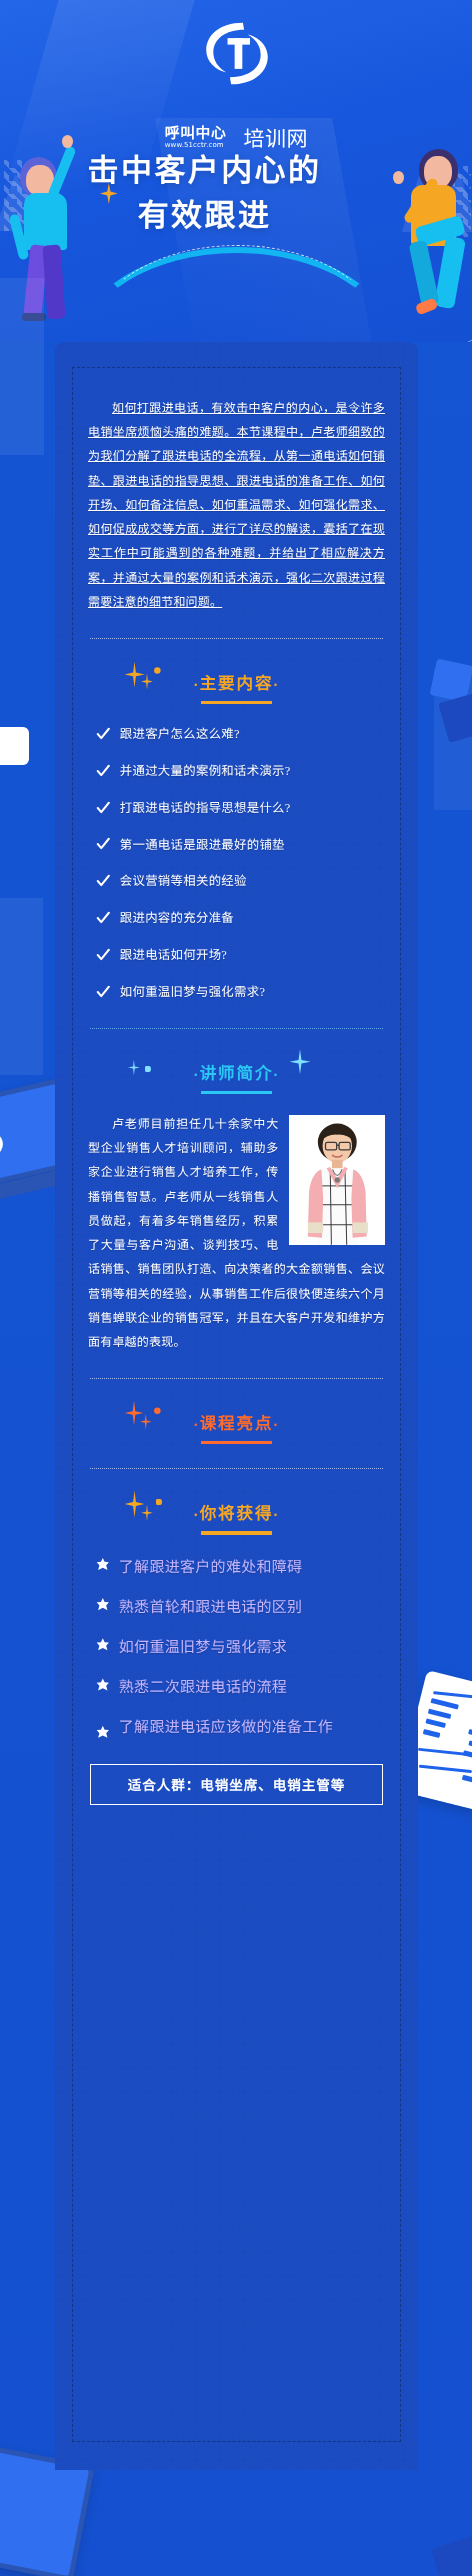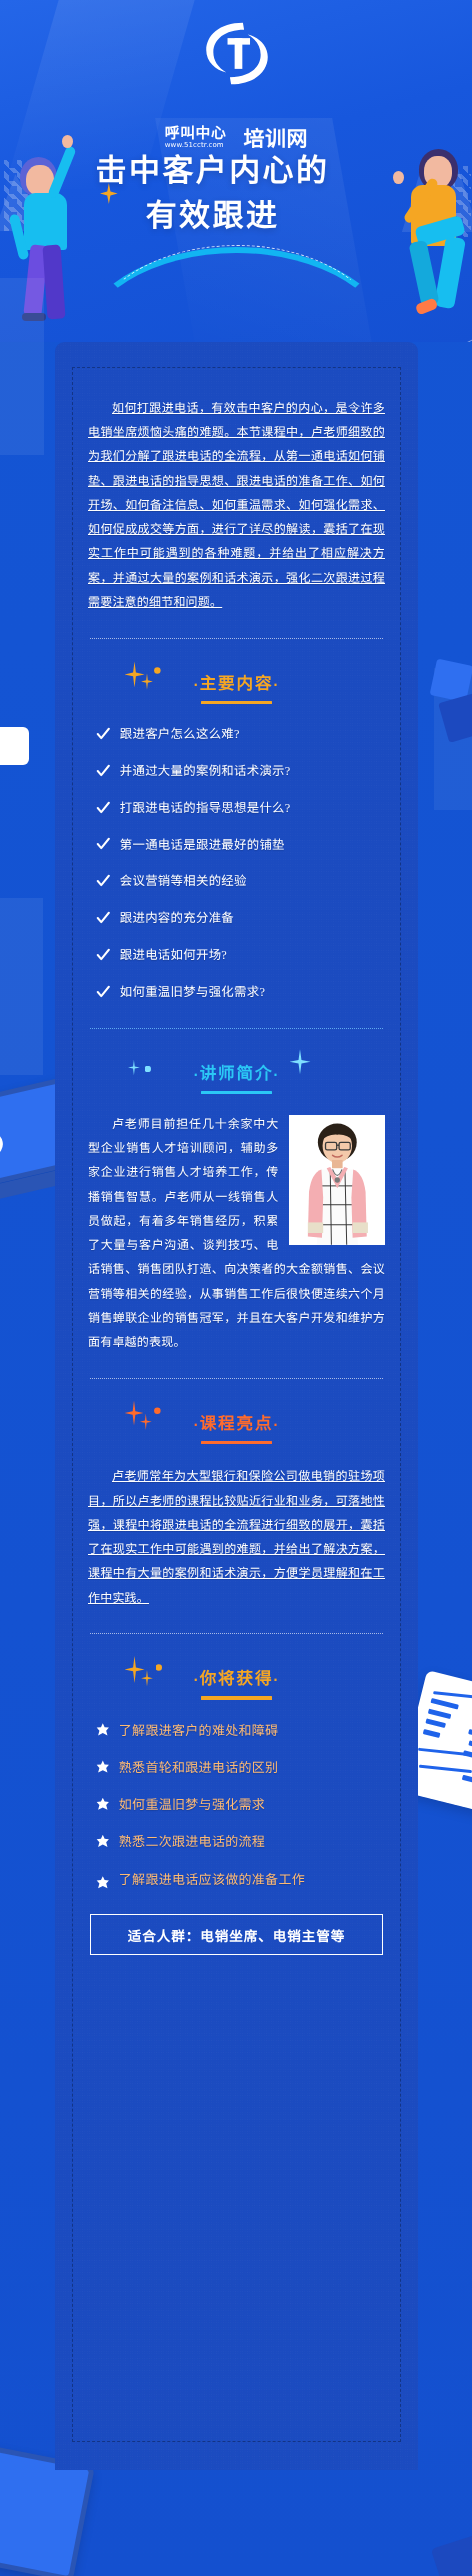--- a/index.html
+++ b/index.html
@@ -57,27 +57,27 @@
     font-family: "DejaVu Sans", "Liberation Sans", sans-serif;
     font-weight: bold; font-size: 14.8px; color: #ffffff; letter-spacing: 0.6px;
     line-height: 1.05;
   }
   .logo-url {
     font-family: "DejaVu Sans", "Liberation Sans", sans-serif;
     font-size: 7px; color: #ffffff; letter-spacing: 0.1px; line-height: 1.4;
   }
   .logo-cn2 {
     font-family: "DejaVu Sans", "Liberation Sans", sans-serif;
-    font-weight: bold; font-size: 21px; color: #ffffff; letter-spacing: 0.6px;
+    font-weight: normal; font-size: 21px; color: #ffffff; letter-spacing: 0.6px;
     line-height: .95; padding-bottom: 0.6px; margin-top: 36px;
   }
 
   
   .hero-title {
-    position: absolute; top: 148px; left: 16px; width: 393px;
+    position: absolute; top: 148px; left: 8px; width: 393px;
     text-align: center;
     font-family: "DejaVu Sans", "Liberation Sans", sans-serif;
     font-weight: bold;
     color: #ffffff;
     font-size: 31px;
     line-height: 1.46;
     letter-spacing: 2.4px;
     text-shadow: 0 1.8px 5.9px rgba(0,0,0,.18);
   }
   .hero-title span { display: block; }
@@ -246,22 +246,22 @@
     text-shadow: 0 0.6px 1.2px rgba(0,0,0,.2);
   }
   .check-list li:last-child { margin-bottom: 0; }
   .tick { flex: 0 0 auto; margin-top: 1.8px; }
 
   
   .star-list { list-style: none; margin: 21px 0 5.9px; padding: 0 0 0 8.3px; }
   .star-list li {
     display: flex; align-items: flex-start; gap: 9.5px;
     margin-bottom: 17.7px;
-    color: #fdba74;
-    font-size: 13px;
+    color: #c4b5fd;
+    font-size: 15px;
     line-height: 1.5;
     letter-spacing: 0.3px;
     text-shadow: 0 0.6px 1.2px rgba(0,0,0,.2);
   }
   .star-list li:last-child { margin-bottom: 0; align-items: flex-end; }
   .star-bullet {
     flex: 0 0 auto; margin-top: 2.4px;
     width: 13px; height: 13px; background: #ffffff;
     clip-path: polygon(50% 0%, 64% 30%, 97% 33%, 76% 57%, 86% 93%, 50% 75%, 14% 93%, 24% 57%, 3% 33%, 36% 30%);
   }
@@ -591,21 +591,20 @@
           <div class="spark" style="left:0;  top:0;   width:19px; height:25px;"></div>
           <div class="spark" style="left:15.4px; top:13px; width:11.8px; height:16.6px;"></div>
           <div class="spark" style="left:29.6px; top:7px; width:6.5px; height:6.5px; clip-path:circle(50%);"></div>
         </div>
         <div class="title">
           <span class="bullet">·</span><span>课程亮点</span><span class="bullet">·</span>
         </div>
         <div class="rule"></div>
       </div>
 
-      <p class="para" style="margin-top:20px;">卢老师常年为大型银行和保险公司做电销的驻场项目，所以卢老师的课程比较贴近行业和业务，可落地性强，课程中将跟进电话的全流程进行细致的展开，囊括了在现实工作中可能遇到的难题，并给出了解决方案，课程中有大量的案例和话术演示，方便学员理解和在工作中实践。</p>
 
       <div class="sep"></div>
 
       <div class="sec-head theme-gold">
         <div class="sparkles">
           <div class="spark" style="left:0;  top:0;   width:20px; height:27px;"></div>
           <div class="spark" style="left:16.6px; top:14px; width:11.8px; height:16.6px;"></div>
           <div class="spark" style="left:31px; top:8.3px; width:6.5px; height:6.5px; clip-path:circle(50%);"></div>
         </div>
         <div class="title">

